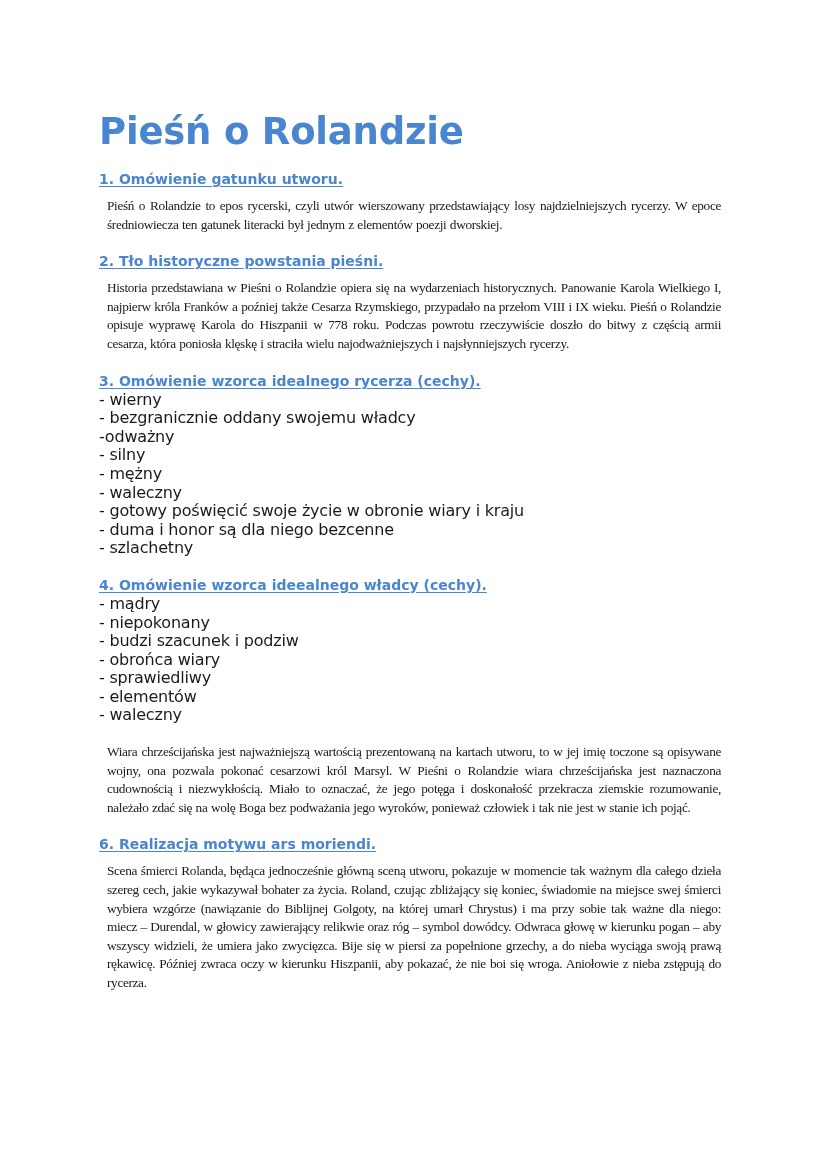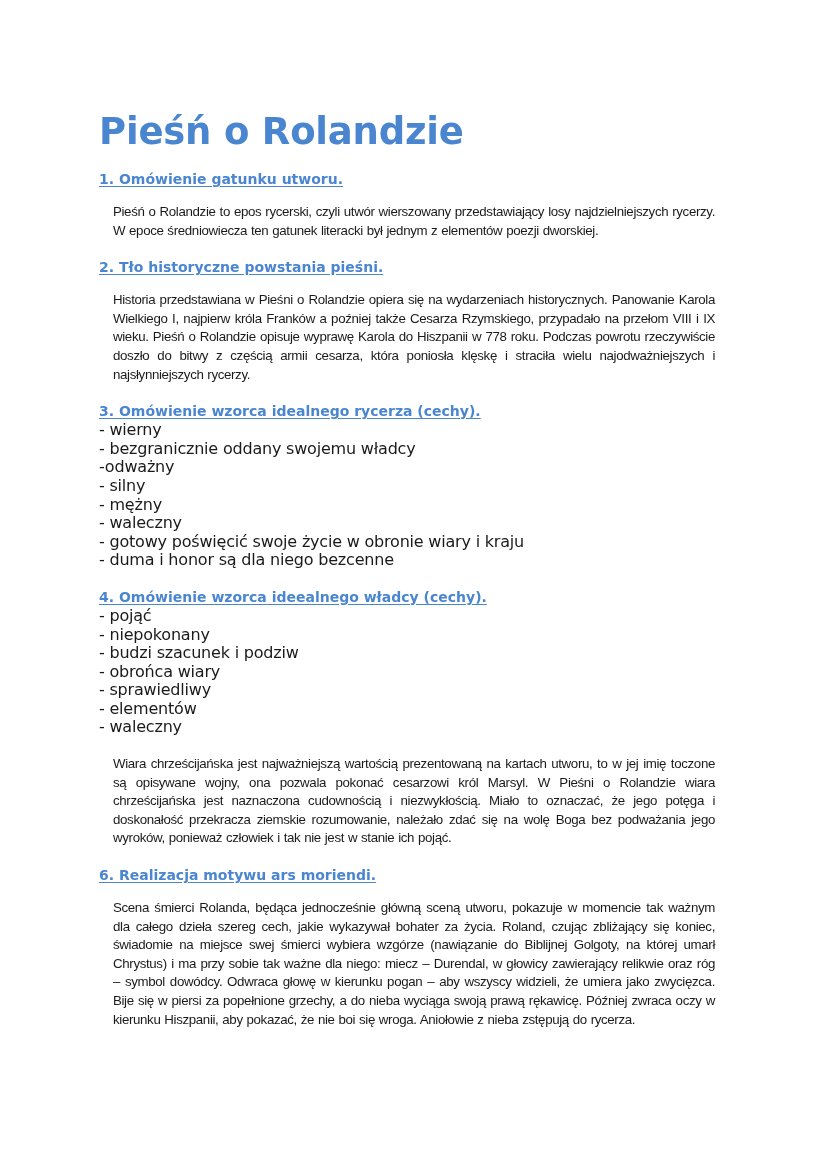--- a/index.html
+++ b/index.html
@@ -37,25 +37,25 @@
       font-family: "DejaVu Sans", sans-serif;
       font-weight: bold;
       font-size: 14px;
       color: #4a86d0;
       text-decoration: underline;
       text-underline-offset: 2px;
       line-height: 19px;
       margin: 0;
     }
     .section-body {
-      font-family: Liberation Sans, sans-serif;
+      font-family: Liberation Serif, serif;
       font-size: 13.3px;
       line-height: 18.6px;
       text-align: justify;
-      margin: 14px;
+      margin: 8px;
       letter-spacing: -0.35px;
       word-spacing: 0.5px;
     }
     .section-list {
       list-style: none;
       margin: 0;
       padding: 0;
       font-family: "DejaVu Sans", sans-serif;
       font-size: 16px;
       line-height: 18.6px;
@@ -86,27 +86,28 @@
     <h2 class="section-heading">3. Omówienie wzorca idealnego rycerza (cechy).</h2>
     <ul class="section-list">
       <li>- wierny</li>
       <li>- bezgranicznie oddany swojemu władcy</li>
       <li>-odważny</li>
       <li>- silny</li>
       <li>- mężny</li>
       <li>- waleczny</li>
       <li>- gotowy poświęcić swoje życie w obronie wiary i kraju</li>
       <li>- duma i honor są dla niego bezcenne</li>
+      <li>- szlachetny</li>
     </ul>
   </div>
 
   <div class="section">
     <h2 class="section-heading">4. Omówienie wzorca ideealnego władcy (cechy).</h2>
     <ul class="section-list">
-      <li>- pojąć</li>
+      <li>- mądry</li>
       <li>- niepokonany</li>
       <li>- budzi szacunek i podziw</li>
       <li>- obrońca wiary</li>
       <li>- sprawiedliwy</li>
       <li>- elementów</li>
       <li>- waleczny</li>
     </ul>
   </div>
 
   <div class="section">

